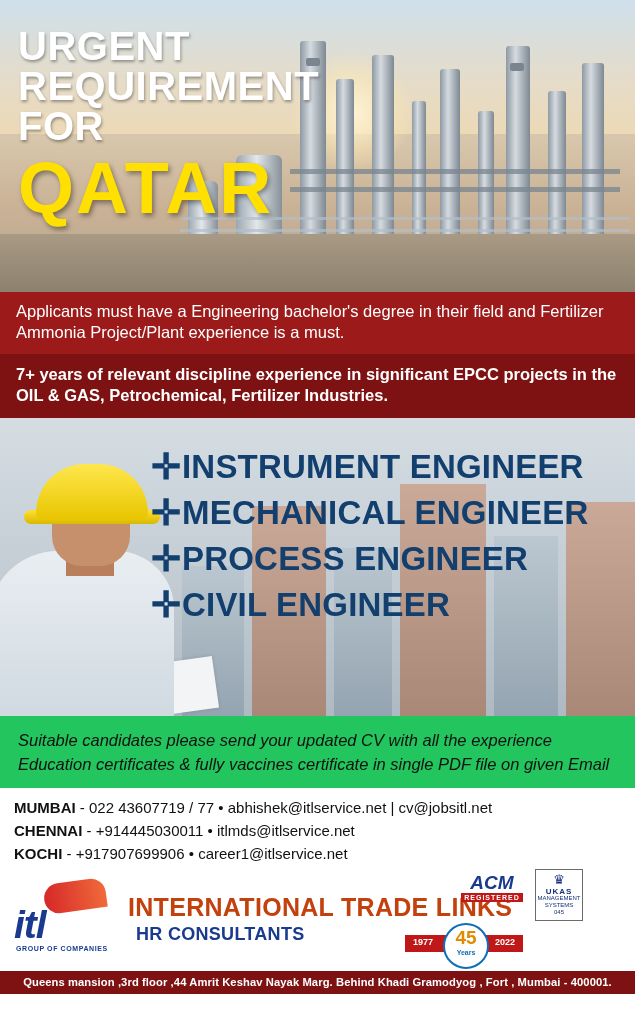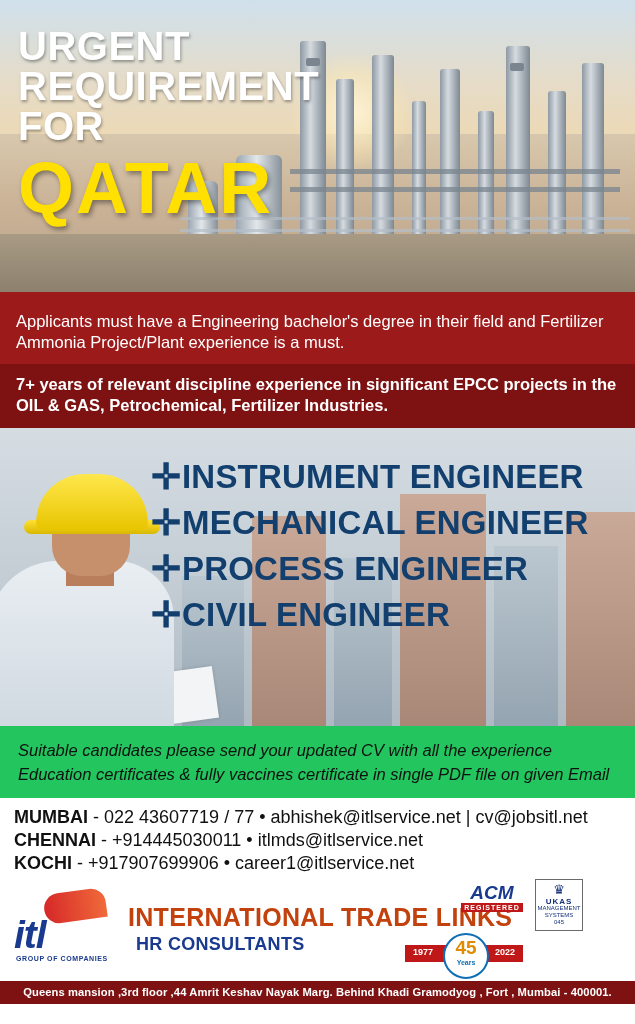--- a/index.html
+++ b/index.html
@@ -100,21 +100,21 @@
     line-height: 72px;
     letter-spacing: 2px;
     margin-top: 6px;
     text-shadow: 2px 3px 5px rgba(0,0,0,0.4);
   }
 
   
   .band {
     background: #9e1b1b;
     color: #ffffff;
-    padding: 19px 16px 11px 16px;
+    padding: 9px 16px 11px 16px;
     font-size: 16.5px;
     line-height: 21px;
     font-weight: normal;
   }
   .band.one { background: #9c1a1a; }
   .band.two {
     background: #7e1212;
     font-weight: bold;
     font-size: 16.5px;
     padding-top: 10px;
@@ -245,21 +245,21 @@
     line-height: 24px;
     font-family: "Liberation Sans", sans-serif;
   }
 
   
   .contacts {
     background: #ffffff;
     padding: 8px 14px 2px 14px;
   }
   .contact-line {
-    font-size: 18px;
+    font-size: 15px;
     line-height: 23px;
     color: #111111;
     white-space: nowrap;
   }
   .contact-line .city-name {
     font-weight: bold;
   }
 
   
   .footer-area {

